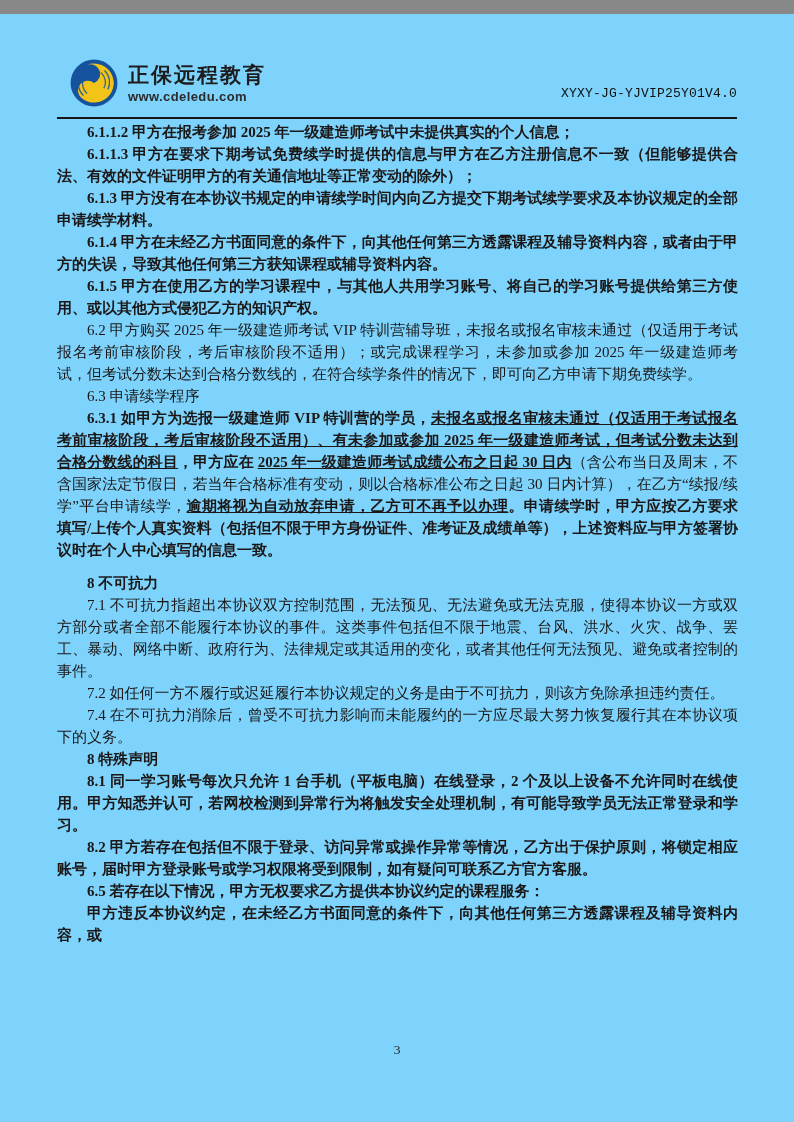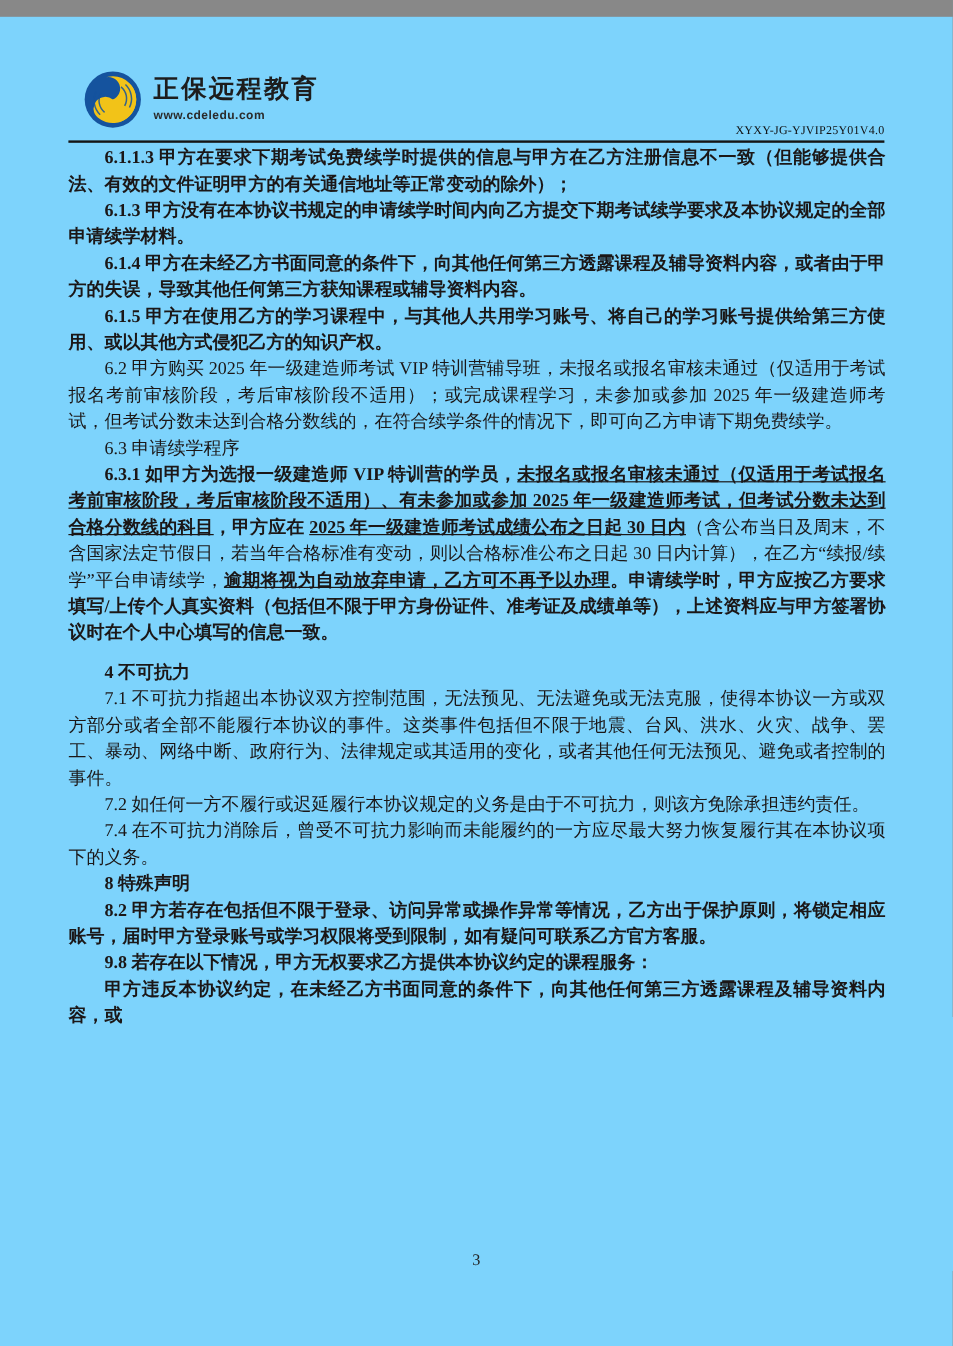--- a/index.html
+++ b/index.html
@@ -23,26 +23,26 @@
     display:flex;align-items:center;gap:9px;
   }
   .logo-badge{width:50px;height:50px;display:block;}
   .brand-text{display:flex;flex-direction:column;justify-content:center;}
   .brand-name{
     font-family:"Liberation Sans","DejaVu Sans",sans-serif;
     font-weight:bold;font-size:21px;letter-spacing:2px;color:#1d1d1d;line-height:26px;
   }
   .brand-url{
     font-family:"Liberation Sans","DejaVu Sans",sans-serif;
-    font-weight:bold;font-size:10px;color:#2b2b2b;line-height:17px;letter-spacing:.4px;
+    font-weight:bold;font-size:13px;color:#2b2b2b;line-height:17px;letter-spacing:.4px;
   }
   .doc-code{
-    position:absolute;right:0;bottom:2px;
-    font-family:Liberation Serif, serif;
-    font-size:10px;color:#111;letter-spacing:.2px;
+    position:absolute;right:0;bottom:16px;
+    font-family:Liberation Mono, monospace;
+    font-size:13px;color:#111;letter-spacing:.2px;
   }
   
   .doc-body{
     position:absolute;left:57px;right:56px;top:107px;
   }
   .para{
     margin:0;
     text-indent:2em;
     text-align:justify;
     font-size:15px;
@@ -85,34 +85,36 @@
       </span>
       <span class="brand-text">
         <span class="brand-name">正保远程教育</span>
         <span class="brand-url">www.cdeledu.com</span>
       </span>
     </div>
     <span class="doc-code">XYXY-JG-YJVIP25Y01V4.0</span>
   </div>
 
   <div class="doc-body">
+      <p class="para"><span class="b">6.1.1.2 甲方在报考参加 2025 年一级建造师考试中未提供真实的个人信息；</span></p>
       <p class="para"><span class="b">6.1.1.3 甲方在要求下期考试免费续学时提供的信息与甲方在乙方注册信息不一致（但能够提供合法、有效的文件证明甲方的有关通信地址等正常变动的除外）；</span></p>
       <p class="para"><span class="b">6.1.3 甲方没有在本协议书规定的申请续学时间内向乙方提交下期考试续学要求及本协议规定的全部申请续学材料。</span></p>
       <p class="para"><span class="b">6.1.4 甲方在未经乙方书面同意的条件下，向其他任何第三方透露课程及辅导资料内容，或者由于甲方的失误，导致其他任何第三方获知课程或辅导资料内容。</span></p>
       <p class="para"><span class="b">6.1.5 甲方在使用乙方的学习课程中，与其他人共用学习账号、将自己的学习账号提供给第三方使用、或以其他方式侵犯乙方的知识产权。</span></p>
       <p class="para"><span>6.2 甲方购买 2025 年一级建造师考试 VIP 特训营辅导班，未报名或报名审核未通过（仅适用于考试报名考前审核阶段，考后审核阶段不适用）；或完成课程学习，未参加或参加 2025 年一级建造师考试，但考试分数未达到合格分数线的，在符合续学条件的情况下，即可向乙方申请下期免费续学。</span></p>
       <p class="para"><span>6.3 申请续学程序</span></p>
       <p class="para"><span class="b">6.3.1 如甲方为选报一级建造师 VIP 特训营的学员，</span><span class="b u">未报名或报名审核未通过（仅适用于考试报名考前审核阶段，考后审核阶段不适用）、有未参加或参加 2025 年一级建造师考试，但考试分数未达到合格分数线的科目</span><span class="b">，甲方应在 </span><span class="b u">2025 年一级建造师考试成绩公布之日起 30 日内</span><span>（含公布当日及周末，不含国家法定节假日，若当年合格标准有变动，则以合格标准公布之日起 30 日内计算），在乙方“续报/续学”平台申请续学，</span><span class="b u">逾期将视为自动放弃申请，乙方可不再予以办理</span><span class="b">。申请续学时，甲方应按乙方要求填写/上传个人真实资料（包括但不限于甲方身份证件、准考证及成绩单等），上述资料应与甲方签署协议时在个人中心填写的信息一致。</span></p>
-      <p class="para heading space-before"><span class="b">4 不可抗力</span></p>
+      <p class="para heading space-before"><span class="b">8 不可抗力</span></p>
       <p class="para"><span>7.1 不可抗力指超出本协议双方控制范围，无法预见、无法避免或无法克服，使得本协议一方或双方部分或者全部不能履行本协议的事件。这类事件包括但不限于地震、台风、洪水、火灾、战争、罢工、暴动、网络中断、政府行为、法律规定或其适用的变化，或者其他任何无法预见、避免或者控制的事件。</span></p>
       <p class="para"><span>7.2 如任何一方不履行或迟延履行本协议规定的义务是由于不可抗力，则该方免除承担违约责任。</span></p>
       <p class="para"><span>7.4 在不可抗力消除后，曾受不可抗力影响而未能履约的一方应尽最大努力恢复履行其在本协议项下的义务。</span></p>
       <p class="para heading"><span class="b">8 特殊声明</span></p>
+      <p class="para"><span class="b">8.1 同一学习账号每次只允许 1 台手机（平板电脑）在线登录，2 个及以上设备不允许同时在线使用。甲方知悉并认可，若网校检测到异常行为将触发安全处理机制，有可能导致学员无法正常登录和学习。</span></p>
       <p class="para"><span class="b">8.2 甲方若存在包括但不限于登录、访问异常或操作异常等情况，乙方出于保护原则，将锁定相应账号，届时甲方登录账号或学习权限将受到限制，如有疑问可联系乙方官方客服。</span></p>
-      <p class="para"><span class="b">9.8 若存在以下情况，甲方无权要求乙方提供本协议约定的课程服务：</span></p>
+      <p class="para"><span class="b">6.5 若存在以下情况，甲方无权要求乙方提供本协议约定的课程服务：</span></p>
       <p class="para"><span class="b">甲方违反本协议约定，在未经乙方书面同意的条件下，向其他任何第三方透露课程及辅导资料内容，或</span></p>
     </div>
 
   <div class="footer">
     <span>3</span>
   </div>
 
 </div>
 
 </body></html>

